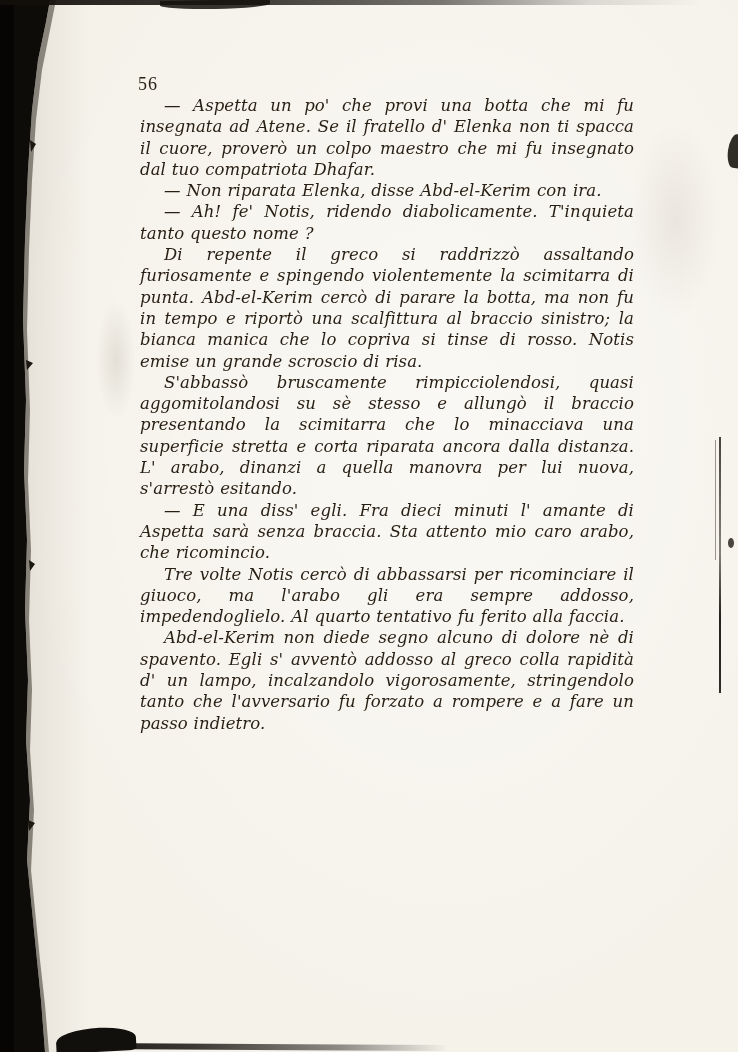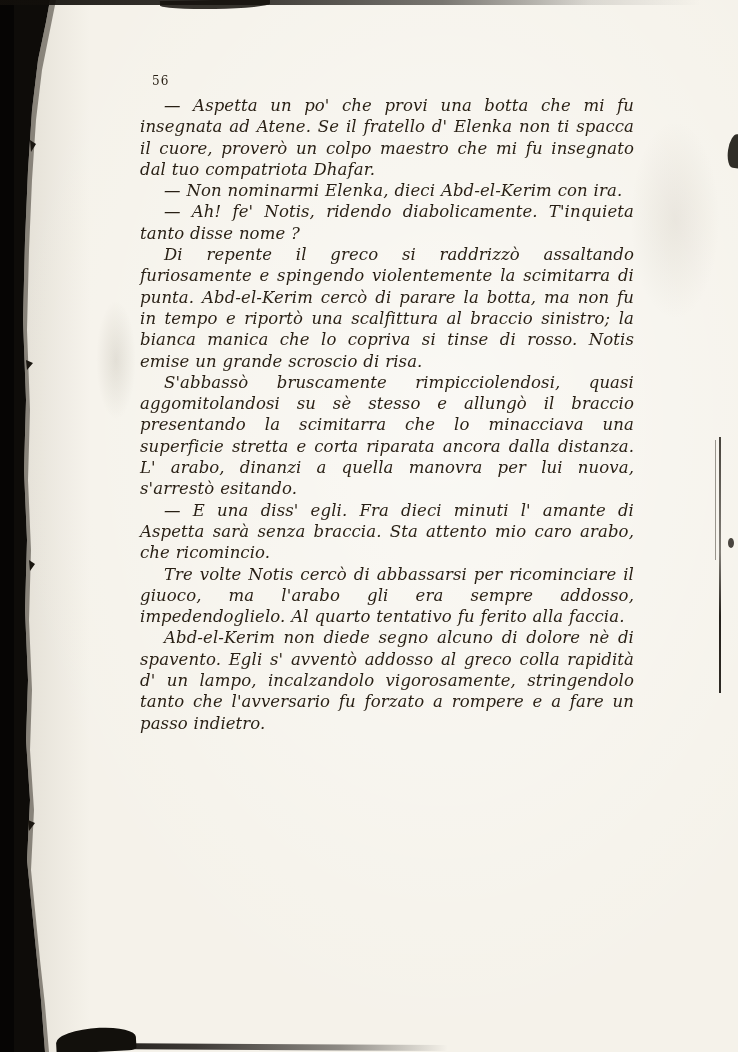--- a/index.html
+++ b/index.html
@@ -63,22 +63,22 @@
   }
   .stain-a{
     position:absolute;left:96px;top:300px;width:40px;height:120px;
     background:radial-gradient(ellipse, rgba(110,100,80,0.14), rgba(0,0,0,0) 70%);
   }
   .stain-b{
     position:absolute;left:630px;top:120px;width:90px;height:200px;
     background:radial-gradient(ellipse, rgba(120,108,86,0.10), rgba(0,0,0,0) 70%);
   }
   .page-number{
-    position:absolute;left:152px;top:74px;
-    font-size:12px;letter-spacing:1px;
+    position:absolute;left:138px;top:74px;
+    font-size:18px;letter-spacing:1px;font-family:Liberation Serif, serif;
   }
   .page-text{
     position:absolute;left:140px;top:95px;width:494px;
   }
   .page-text p{
     margin:0;
     font-size:16.5px;
     line-height:21.3px;
     text-align:justify;
     text-indent:24px;
@@ -107,20 +107,20 @@
 <div class="corner-mark-topright"></div>
 <div class="margin-line-right"></div>
 <div class="margin-line-right2"></div>
 <div class="margin-dot-right"></div>
 <div class="stain-a"></div>
 <div class="stain-b"></div>
 
 <div class="page-number">56</div>
 <div class="page-text">
     <p>— Aspetta un po' che provi una botta che mi fu insegnata ad Atene. Se il fratello d' Elenka non ti spacca il cuore, proverò un colpo maestro che mi fu insegnato dal tuo compatriota Dhafar.</p>
-    <p>— Non nominarmi Elenka, dieci Abd-el-Kerim con ira.</p>
-    <p>— Ah! fe' Notis, ridendo diabolicamente. T'inquieta tanto disse nome ?</p>
+    <p>— Non riparata Elenka, disse Abd-el-Kerim con ira.</p>
+    <p>— Ah! fe' Notis, ridendo diabolicamente. T'inquieta tanto questo nome ?</p>
     <p>Di repente il greco si raddrizzò assaltando furiosamente e spingendo violentemente la scimitarra di punta. Abd-el-Kerim cercò di parare la botta, ma non fu in tempo e riportò una scalfittura al braccio sinistro; la bianca manica che lo copriva si tinse di rosso. Notis emise un grande scroscio di risa.</p>
     <p>S'abbassò bruscamente rimpicciolendosi, quasi aggomitolandosi su sè stesso e allungò il braccio presentando la scimitarra che lo minacciava una superficie stretta e corta riparata ancora dalla distanza. L' arabo, dinanzi a quella manovra per lui nuova, s'arrestò esitando.</p>
     <p>— E una diss' egli. Fra dieci minuti l' amante di Aspetta sarà senza braccia. Sta attento mio caro arabo, che ricomincio.</p>
     <p>Tre volte Notis cercò di abbassarsi per ricominciare il giuoco, ma l'arabo gli era sempre addosso, impedendoglielo. Al quarto tentativo fu ferito alla faccia.</p>
     <p>Abd-el-Kerim non diede segno alcuno di dolore nè di spavento. Egli s' avventò addosso al greco colla rapidità d' un lampo, incalzandolo vigorosamente, stringendolo tanto che l'avversario fu forzato a rompere e a fare un passo indietro.</p>
   </div>
 
 </body></html>

